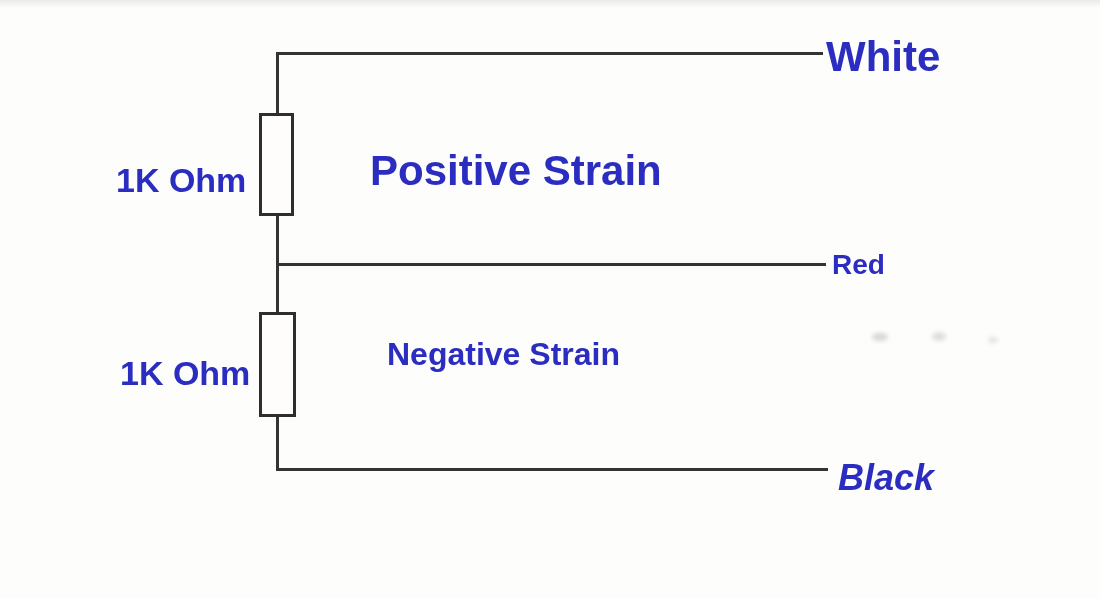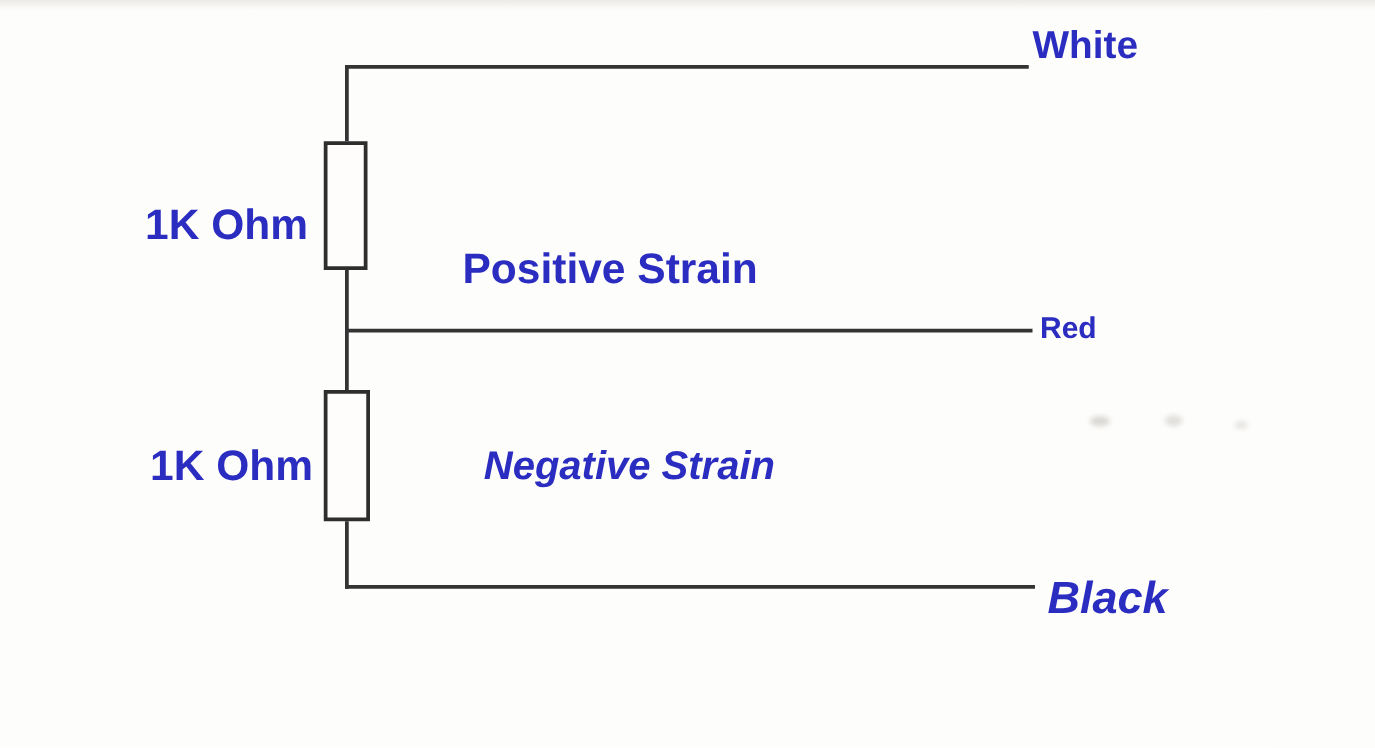--- a/index.html
+++ b/index.html
@@ -45,27 +45,27 @@
   }
   .resistor-1 { left: 259px; top: 113px; width: 35px; height: 103px; }
   .resistor-2 { left: 259px; top: 312px; width: 37px; height: 105px; }
   .lbl {
     position: absolute;
     color: var(--label-blue, #2b2dc1);
     font-weight: bold;
     line-height: 1;
     white-space: nowrap;
   }
-  .lbl-white  { left: 826px; top: 20px;  font-size: 31px; }
-  .lbl-red    { left: 832px; top: 251px; font-size: 24px; text-align: center; }
+  .lbl-white  { left: 826px; top: 36px;  font-size: 42px; }
+  .lbl-red    { left: 832px; top: 251px; font-size: 28px; text-align: center; }
   .lbl-black  { left: 838px; top: 460px; font-size: 36px; font-style: italic; }
   .lbl-ohm-1  { left: 116px; top: 163px; font-size: 34px; }
   .lbl-ohm-2  { left: 120px; top: 356px; font-size: 34px; }
-  .lbl-pos    { left: 370px; top: 150px; font-size: 34px; margin-top: 48px; }
-  .lbl-neg    { left: 387px; top: 356px; font-size: 32px; font-style: italic; }
+  .lbl-pos    { left: 370px; top: 150px; font-size: 42px; }
+  .lbl-neg    { left: 387px; top: 338px; font-size: 32px; }
   .smudge {
     position: absolute;
     background: #d9d7d4;
     border-radius: 50%;
     filter: blur(2px);
   }
   .smudge-1 { left: 872px; top: 333px; width: 16px; height: 8px; }
   .smudge-2 { left: 932px; top: 332px; width: 14px; height: 9px; opacity: 0.8; }
   .smudge-3 { left: 988px; top: 337px; width: 10px; height: 6px; opacity: 0.7; }
 </style>

